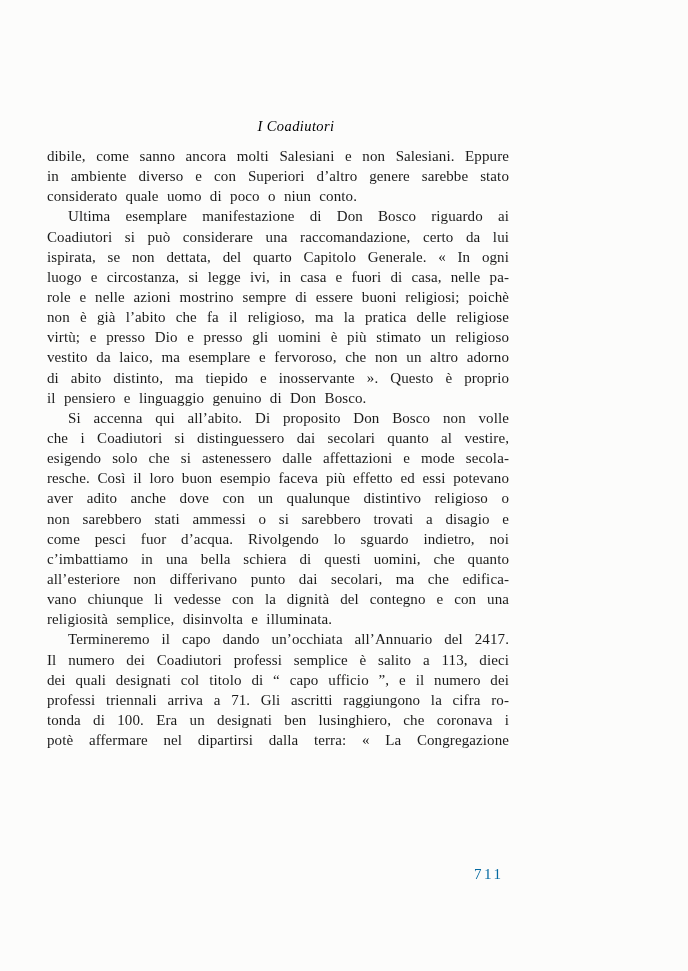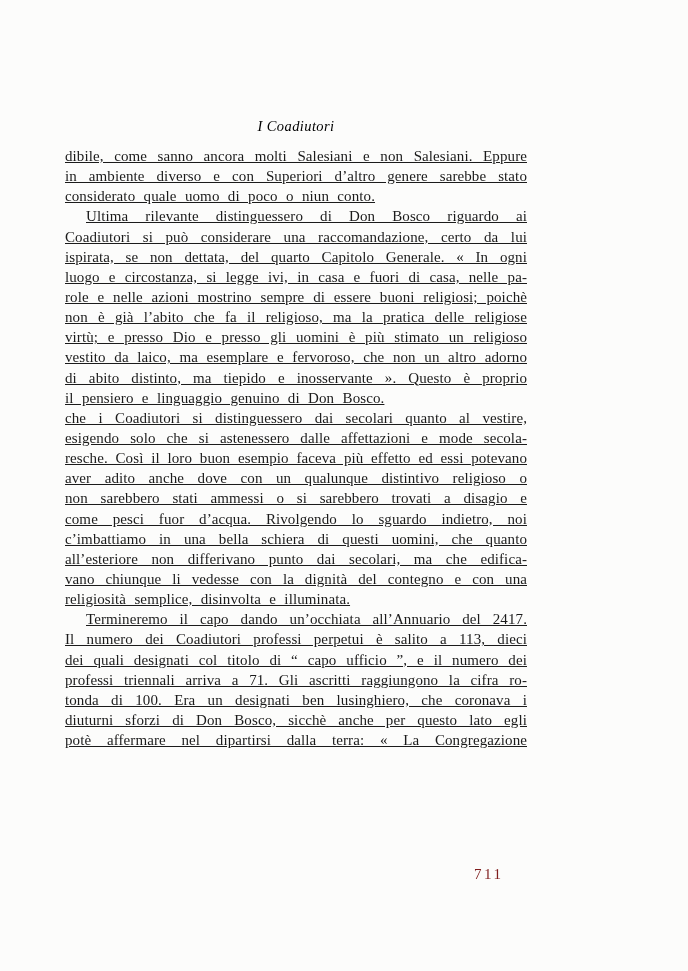--- a/index.html
+++ b/index.html
@@ -25,25 +25,24 @@
     font-style: italic;
     font-size: 14.5px;
     line-height: 16px;
     letter-spacing: 0.4px;
     color: #000000;
   }
 
   .body-text {
     position: absolute;
     top: 146px;
-    left: 65px;
+    left: 47px;
     width: 462px;
     font-size: 15px;
     letter-spacing: 0.1px;
-    text-decoration: underline;
   }
 
   .line {
     width: 462px;
     height: 20.15px;
     line-height: 20.15px;
     overflow: hidden;
     white-space: nowrap;
     text-align: justify;
     text-align-last: justify;
@@ -55,65 +54,65 @@
     text-align-last: left;
     word-spacing: 0.3em;
   }
 
   .page-number {
     position: absolute;
     top: 866px;
     left: 474px;
     font-size: 15px;
     letter-spacing: 2.5px;
-    color: #7f1d1d;
+    color: #0369a1;
     text-align: center;
   }
 </style>
 </head>
 <body>
 
 <div class="page">
   <div class="running-header">I Coadiutori</div>
 
   <div class="body-text">
       <div>
         <div class="line">dibile, come sanno ancora molti Salesiani e non Salesiani. Eppure</div>
         <div class="line">in ambiente diverso e con Superiori d’altro genere sarebbe stato</div>
         <div class="line last">considerato quale uomo di poco o niun conto.</div>
       </div>
       <div>
-        <div class="line indent">Ultima rilevante distinguessero di Don Bosco riguardo ai</div>
+        <div class="line indent">Ultima esemplare manifestazione di Don Bosco riguardo ai</div>
         <div class="line">Coadiutori si può considerare una raccomandazione, certo da lui</div>
         <div class="line">ispirata, se non dettata, del quarto Capitolo Generale. « In ogni</div>
         <div class="line">luogo e circostanza, si legge ivi, in casa e fuori di casa, nelle pa-</div>
         <div class="line">role e nelle azioni mostrino sempre di essere buoni religiosi; poichè</div>
         <div class="line">non è già l’abito che fa il religioso, ma la pratica delle religiose</div>
         <div class="line">virtù; e presso Dio e presso gli uomini è più stimato un religioso</div>
         <div class="line">vestito da laico, ma esemplare e fervoroso, che non un altro adorno</div>
         <div class="line">di abito distinto, ma tiepido e inosservante ». Questo è proprio</div>
         <div class="line last">il pensiero e linguaggio genuino di Don Bosco.</div>
       </div>
       <div>
+        <div class="line indent">Si accenna qui all’abito. Di proposito Don Bosco non volle</div>
         <div class="line">che i Coadiutori si distinguessero dai secolari quanto al vestire,</div>
         <div class="line">esigendo solo che si astenessero dalle affettazioni e mode secola-</div>
         <div class="line">resche. Così il loro buon esempio faceva più effetto ed essi potevano</div>
         <div class="line">aver adito anche dove con un qualunque distintivo religioso o</div>
         <div class="line">non sarebbero stati ammessi o si sarebbero trovati a disagio e</div>
         <div class="line">come pesci fuor d’acqua. Rivolgendo lo sguardo indietro, noi</div>
         <div class="line">c’imbattiamo in una bella schiera di questi uomini, che quanto</div>
         <div class="line">all’esteriore non differivano punto dai secolari, ma che edifica-</div>
         <div class="line">vano chiunque li vedesse con la dignità del contegno e con una</div>
         <div class="line last">religiosità semplice, disinvolta e illuminata.</div>
       </div>
       <div>
         <div class="line indent">Termineremo il capo dando un’occhiata all’Annuario del 2417.</div>
-        <div class="line">Il numero dei Coadiutori professi perpetui è salito a 113, dieci</div>
+        <div class="line">Il numero dei Coadiutori professi semplice è salito a 113, dieci</div>
         <div class="line">dei quali designati col titolo di “ capo ufficio ”, e il numero dei</div>
         <div class="line">professi triennali arriva a 71. Gli ascritti raggiungono la cifra ro-</div>
         <div class="line">tonda di 100. Era un designati ben lusinghiero, che coronava i</div>
-        <div class="line">diuturni sforzi di Don Bosco, sicchè anche per questo lato egli</div>
         <div class="line">potè affermare nel dipartirsi dalla terra: « La Congregazione</div>
       </div>
     </div>
 
   <div class="page-number">711</div>
 </div>
 
 </body></html>

